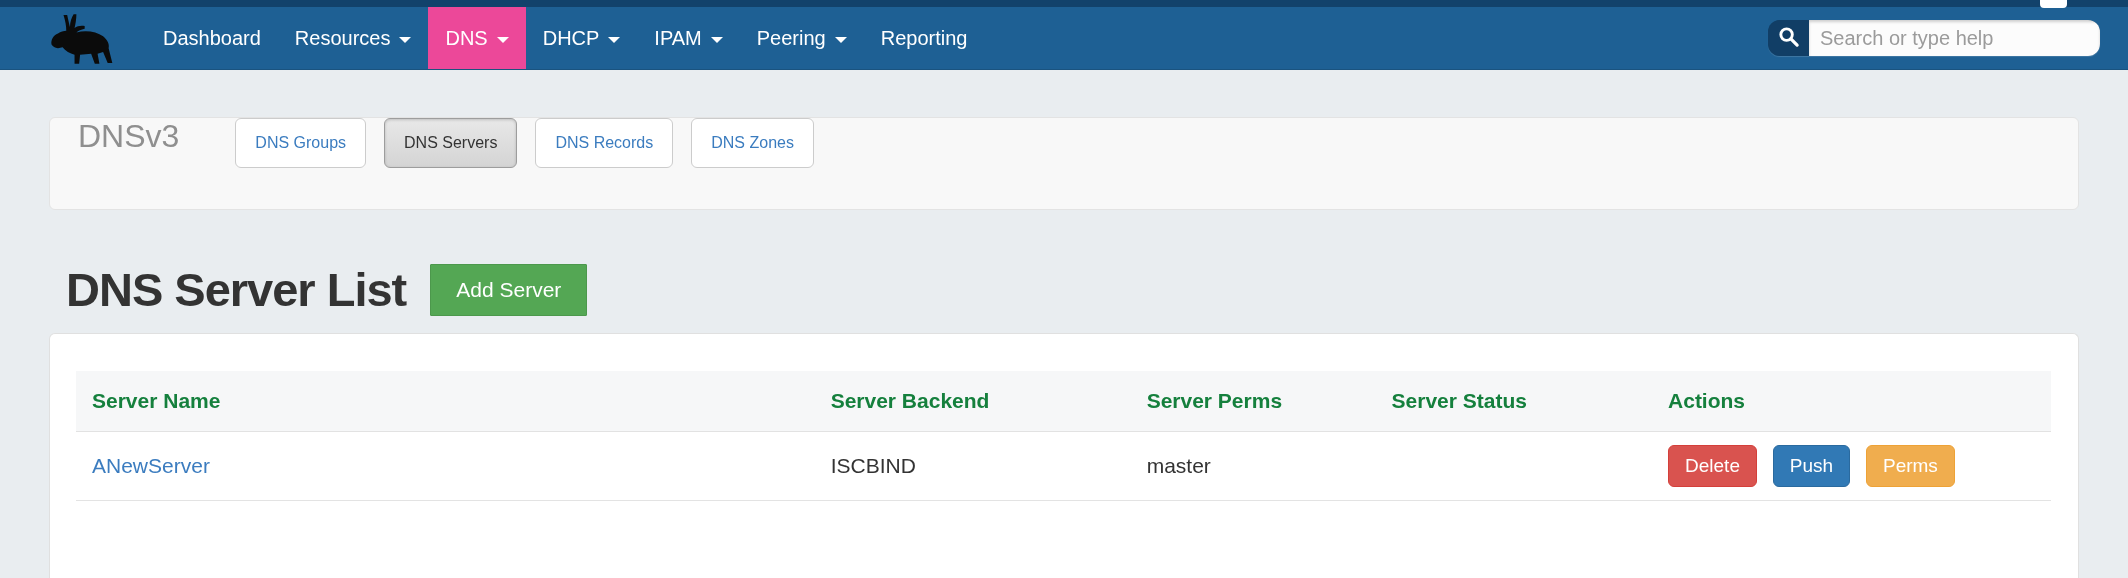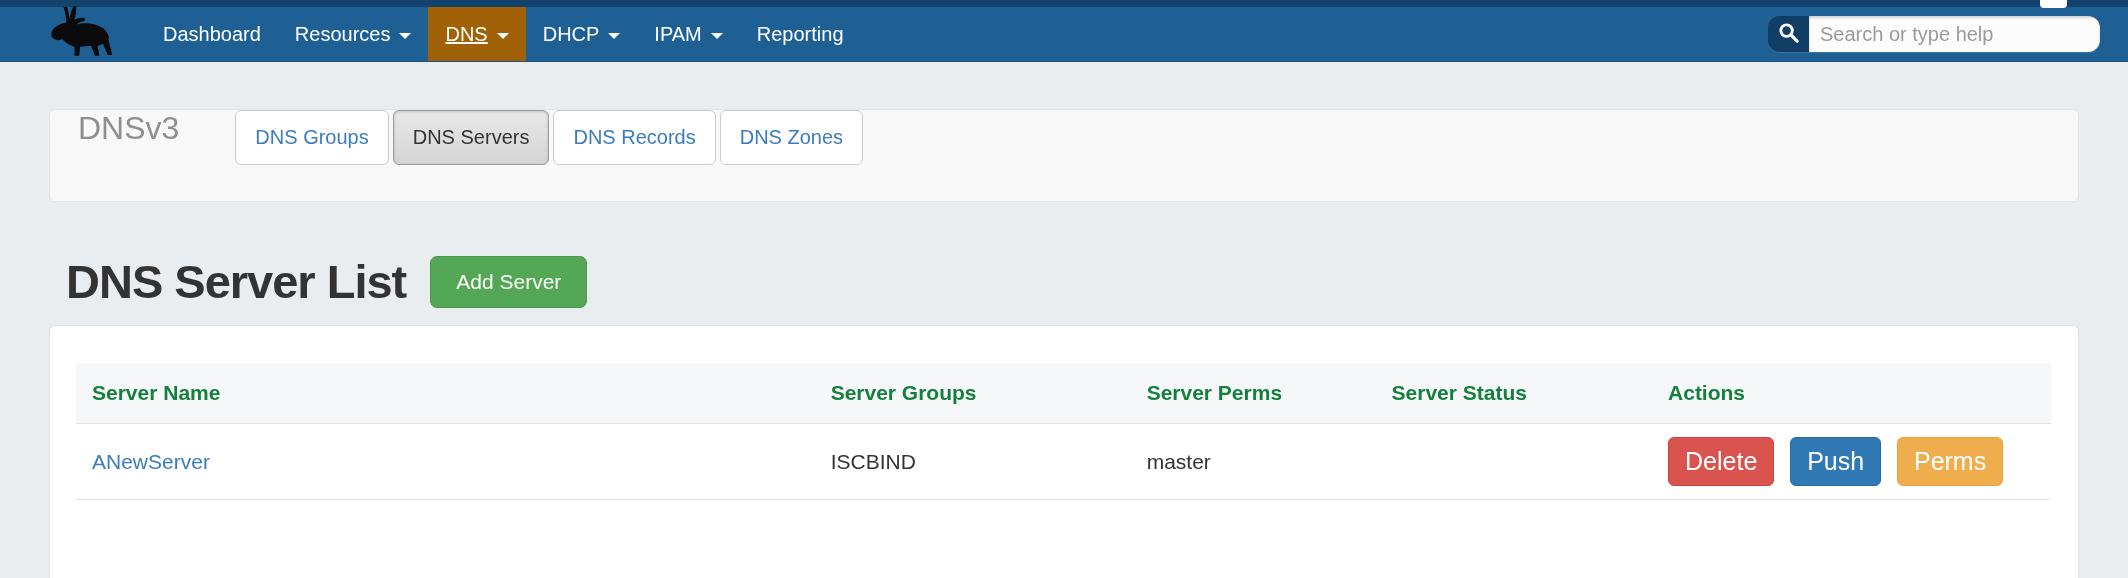--- a/index.html
+++ b/index.html
@@ -6,32 +6,32 @@
   html,body { margin:0; padding:0; }
   body {
     width:2128px; height:578px; overflow:hidden; position:relative;
     background:#e9edf0;
     font-family:"Liberation Sans", sans-serif;
   }
 
   
   .topstrip { height:7px; background:#12426b; }
   .navbar {
-    height:55px; background:#1e6094; display:flex; align-items:stretch;
+    height:63px; background:#1e6094; display:flex; align-items:stretch;
     padding-left:44px; position:relative; border-bottom:1px solid #1a537f;
   }
   .logo {
     width:74px; display:flex; align-items:flex-end; justify-content:center;
     margin-right:28px;
   }
   .nav-item {
     display:flex; align-items:center; gap:9px; padding:0 17px;
     color:#ffffff; font-size:20px; cursor:pointer; white-space:nowrap;
   }
-  .nav-item.active { background:#a16207;text-decoration:underline; }
+  .nav-item.active { background:#ec4899; }
   .caret {
     width:0; height:0; margin-top:3px;
     border-left:6px solid transparent; border-right:6px solid transparent;
     border-top:6px solid #ffffff;
   }
   .search {
     margin-left:auto; margin-right:28px; align-self:center;
     display:flex; width:332px; height:36px; border-radius:12px; overflow:hidden;
     box-shadow:0 1px 1px rgba(255,255,255,.15), inset 0 1px 3px rgba(0,0,0,.35);
   }
@@ -51,54 +51,54 @@
   }
 
   
   .subnav {
     margin:47px 49px 0; height:93px;
     background:#f8f8f8; border:1px solid #e3e3e3; border-radius:6px;
     display:flex; align-items:flex-start; padding:0 28px;
   }
   .subnav-title { font-size:32px; color:#8f8f8f; margin-right:56px; }
   .subnav-btn {
-    font-size:20px; color:#3b7cbf; background:#ffffff;
+    font-size:16px; color:#3b7cbf; background:#ffffff;
     border:1px solid #cccccc; border-radius:6px;
-    padding:15px 19px; margin-right:4px; cursor:pointer; font-family:inherit;
+    padding:15px 19px; margin-right:18px; cursor:pointer; font-family:inherit;
   }
   .subnav-btn.active {
     background:linear-gradient(#e8e8e8,#d4d4d4); border-color:#9d9d9d;
     color:#333; box-shadow:inset 0 1px 3px rgba(0,0,0,.18);
   }
 
   
   .page-head { margin:52px 49px 0 66px; display:flex; align-items:center; gap:24px; }
   .page-title { font-size:47px; font-weight:bold; color:#333; margin:0; letter-spacing:-1px;text-align:center; }
   .add-btn {
-    background:#54a754; border:1px solid #4c984c; border-radius:7px;
+    background:#54a754; border:1px solid #4c984c; border-radius:1px;
     color:#ffffff; font-size:21px; padding:13px 25px; cursor:pointer; font-family:inherit;
   }
 
   
   .card {
     margin:16px 49px 0; background:#ffffff; border:1px solid #e0e0e0;
     border-radius:6px 6px 0 0; border-bottom:none;
     padding:37px 27px 0 26px; height:420px;
   }
   table { width:100%; border-collapse:collapse; font-size:21px; color:#333; }
   th {
     background:#f6f7f8; text-align:left; font-weight:bold; color:#15803d;
     padding:18px 16px; border-bottom:1px solid #e2e2e2;
   }
   td { padding:22px 16px; border-bottom:1px solid #e3e3e3; vertical-align:middle; }
   tr.striped td { background:#f7f8f9; }
   td.actions-cell { padding-top:13px; padding-bottom:13px; }
   .link { color:#3b7cbf; cursor:pointer; text-decoration:none; }
   .act-btn {
-    border-radius:6px; color:#ffffff; font-size:25px; padding:9px 16px;
+    border-radius:6px; color:#ffffff; font-size:19px; padding:9px 16px;
     margin-right:10px; cursor:pointer; font-family:inherit;
   }
   .act-delete { background:#d9534f; border:1px solid #d43f3a; }
   .act-push   { background:#3179b5; border:1px solid #2a6a9f; }
   .act-perms  { background:#f0ad4e; border:1px solid #eea236; }
 </style>
 </head>
 <body>
 
 <div class="notch"></div>
@@ -145,20 +145,24 @@
   </div>
   <div class="nav-item">
     <span>DHCP</span>
     <span class="caret"></span>
   </div>
   <div class="nav-item">
     <span>IPAM</span>
     <span class="caret"></span>
   </div>
   <div class="nav-item">
+    <span>Peering</span>
+    <span class="caret"></span>
+  </div>
+  <div class="nav-item">
     <span>Reporting</span>
   </div>
 
   <div class="search">
     <div class="search-iconbox">
       <span>
         <svg width="23" height="23" viewBox="0 0 24 24" fill="none">
           <circle cx="10" cy="10" r="6" stroke="#ffffff" stroke-width="3"></circle>
           <line x1="14.5" y1="14.5" x2="21" y2="21" stroke="#ffffff" stroke-width="3.4" stroke-linecap="round"></line>
         </svg>
@@ -186,21 +190,21 @@
     <colgroup>
       <col style="width:37.4%">
         <col style="width:16%">
         <col style="width:12.4%">
         <col style="width:14%">
         <col>
     </colgroup>
     <thead>
       <tr>
         <th>Server Name</th>
-        <th>Server Groups</th>
+        <th>Server Backend</th>
         <th>Server Perms</th>
         <th>Server Status</th>
         <th>Actions</th>
       </tr>
     </thead>
     <tbody>
       <tr>
         <td><a class="link">ANewServer</a></td>
         <td>ISCBIND</td>
         <td>master</td>

